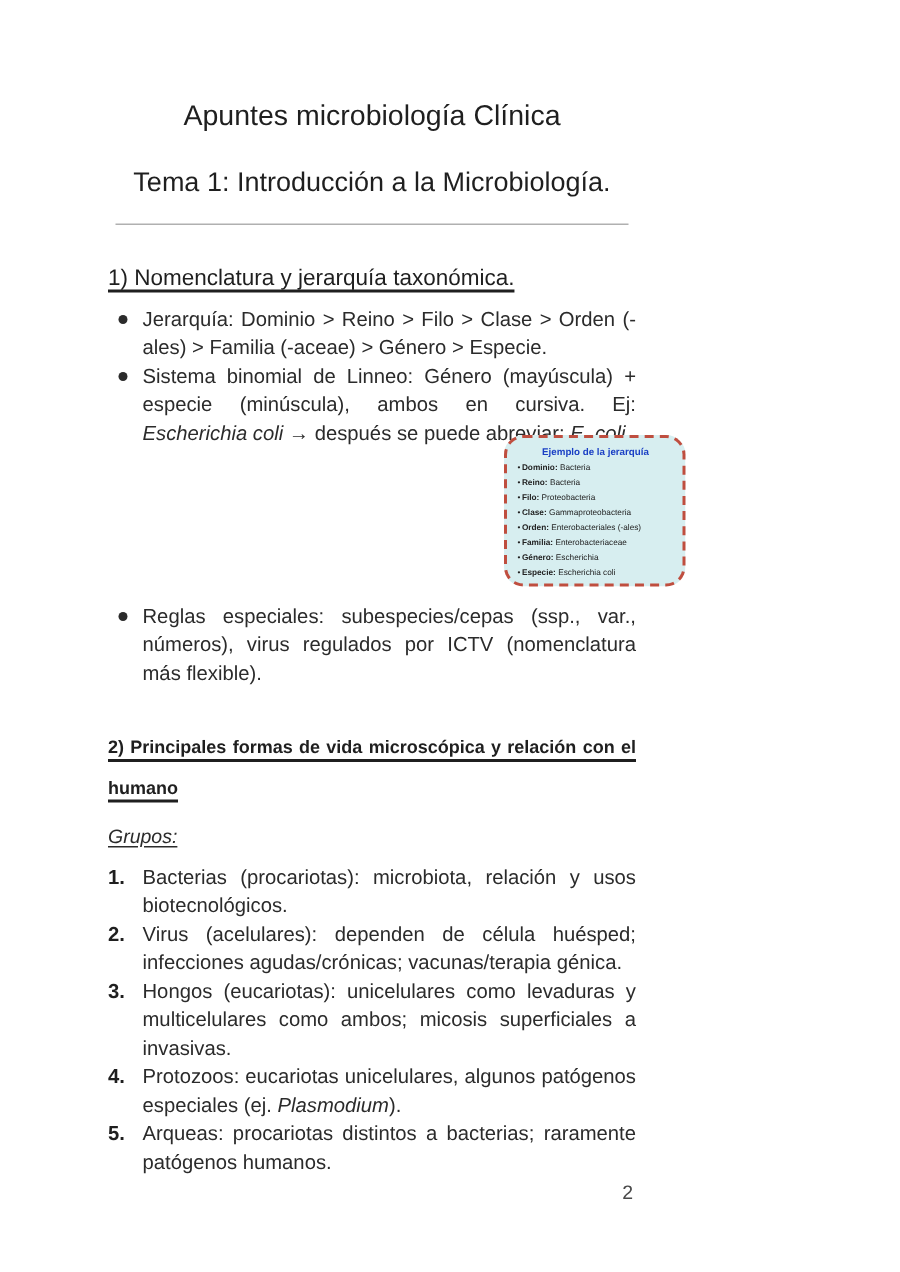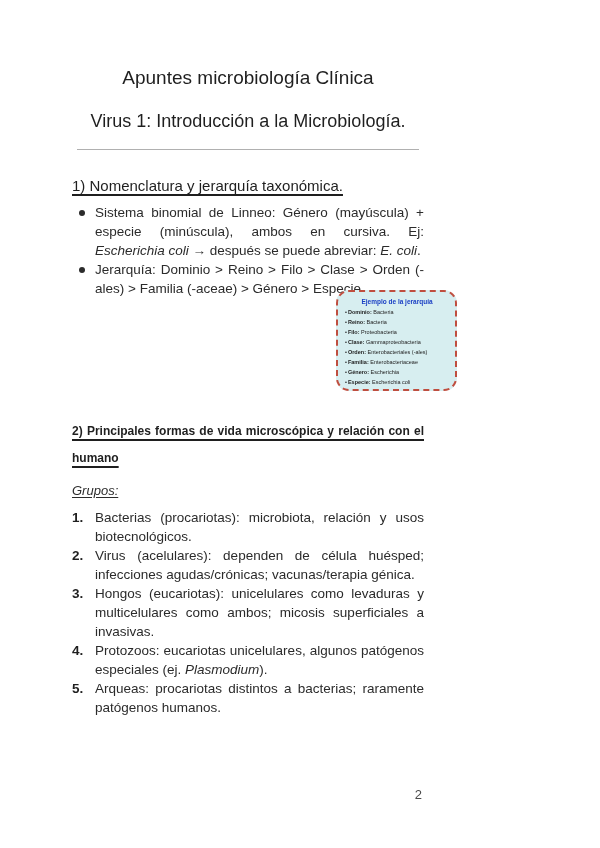--- a/index.html
+++ b/index.html
@@ -92,47 +92,52 @@
     font-size: 13px; color: #4a4a4a;
   }
   i { font-style: italic; }
 </style>
 </head>
 <body>
 
 <div class="page">
 
   <h1 class="doc-title">Apuntes microbiología Clínica</h1>
-  <h2 class="doc-subtitle">Virus 1: Introducción a la Microbiología.</h2>
+  <h2 class="doc-subtitle">Tema 1: Introducción a la Microbiología.</h2>
 
   <hr class="divider">
 
   <h3 class="sec1-heading">1) Nomenclatura y jerarquía taxonómica.</h3>
 
   <ul class="bullets">
     <li>
-      <span><span>Sistema binomial de Linneo: Género (mayúscula) + especie (minúscula), ambos en cursiva. Ej: </span><i>Escherichia coli</i><span> → después se puede abreviar: </span><i>E. coli</i><span>.</span></span>
+      <span><span>Jerarquía: Dominio &gt; Reino &gt; Filo &gt; Clase &gt; Orden (-ales) &gt; Familia (-aceae) &gt; Género &gt; Especie.</span></span>
     </li>
     <li>
-      <span><span>Jerarquía: Dominio &gt; Reino &gt; Filo &gt; Clase &gt; Orden (-ales) &gt; Familia (-aceae) &gt; Género &gt; Especie.</span></span>
+      <span><span>Sistema binomial de Linneo: Género (mayúscula) + especie (minúscula), ambos en cursiva. Ej: </span><i>Escherichia coli</i><span> → después se puede abreviar: </span><i>E. coli</i><span>.</span></span>
     </li>
   </ul>
 
   <div class="taxo-box">
     <div class="taxo-title">Ejemplo de la jerarquía</div>
     <div class="tline"><b>Dominio:</b> <span>Bacteria</span></div>
     <div class="tline"><b>Reino:</b> <span>Bacteria</span></div>
     <div class="tline"><b>Filo:</b> <span>Proteobacteria</span></div>
     <div class="tline"><b>Clase:</b> <span>Gammaproteobacteria</span></div>
     <div class="tline"><b>Orden:</b> <span>Enterobacteriales (-ales)</span></div>
     <div class="tline"><b>Familia:</b> <span>Enterobacteriaceae</span></div>
     <div class="tline"><b>Género:</b> <span>Escherichia</span></div>
     <div class="tline"><b>Especie:</b> <span>Escherichia coli</span></div>
   </div>
 
+  <ul class="bullets second">
+    <li>
+      <span><span>Reglas especiales: subespecies/cepas (ssp., var., números), virus regulados por ICTV (nomenclatura más flexible).</span></span>
+    </li>
+  </ul>
 
   <h3 class="sec2-heading">2) Principales formas de vida microscópica y relación con el humano</h3>
 
   <div class="grupos-label">Grupos:</div>
 
   <ol class="groups">
     <li>
       <span><span>Bacterias (procariotas): microbiota, relación y usos biotecnológicos.</span></span>
     </li>
     <li>

